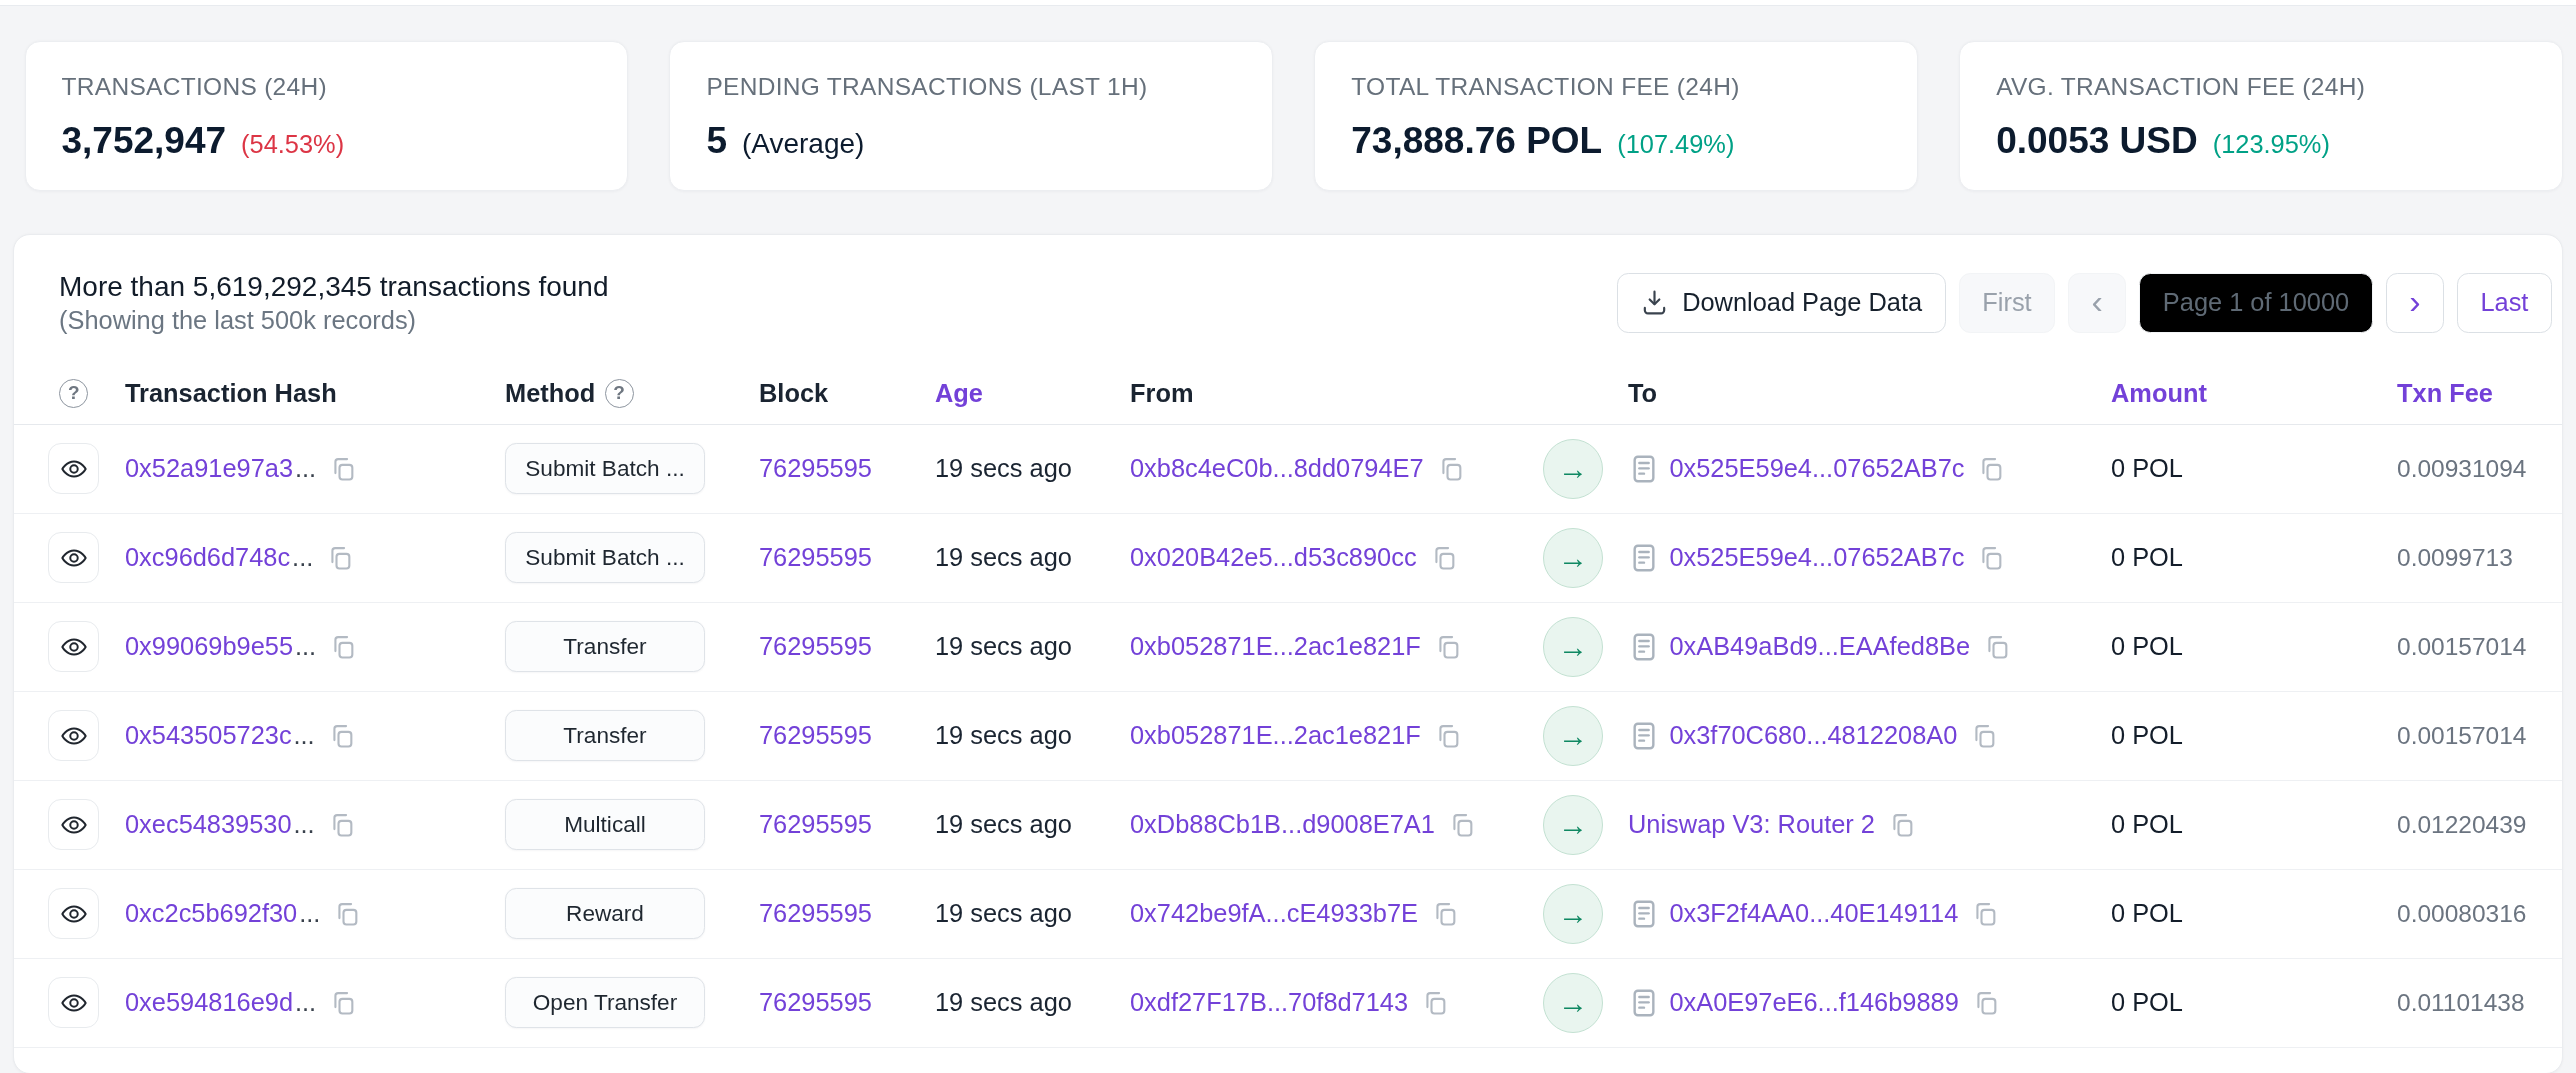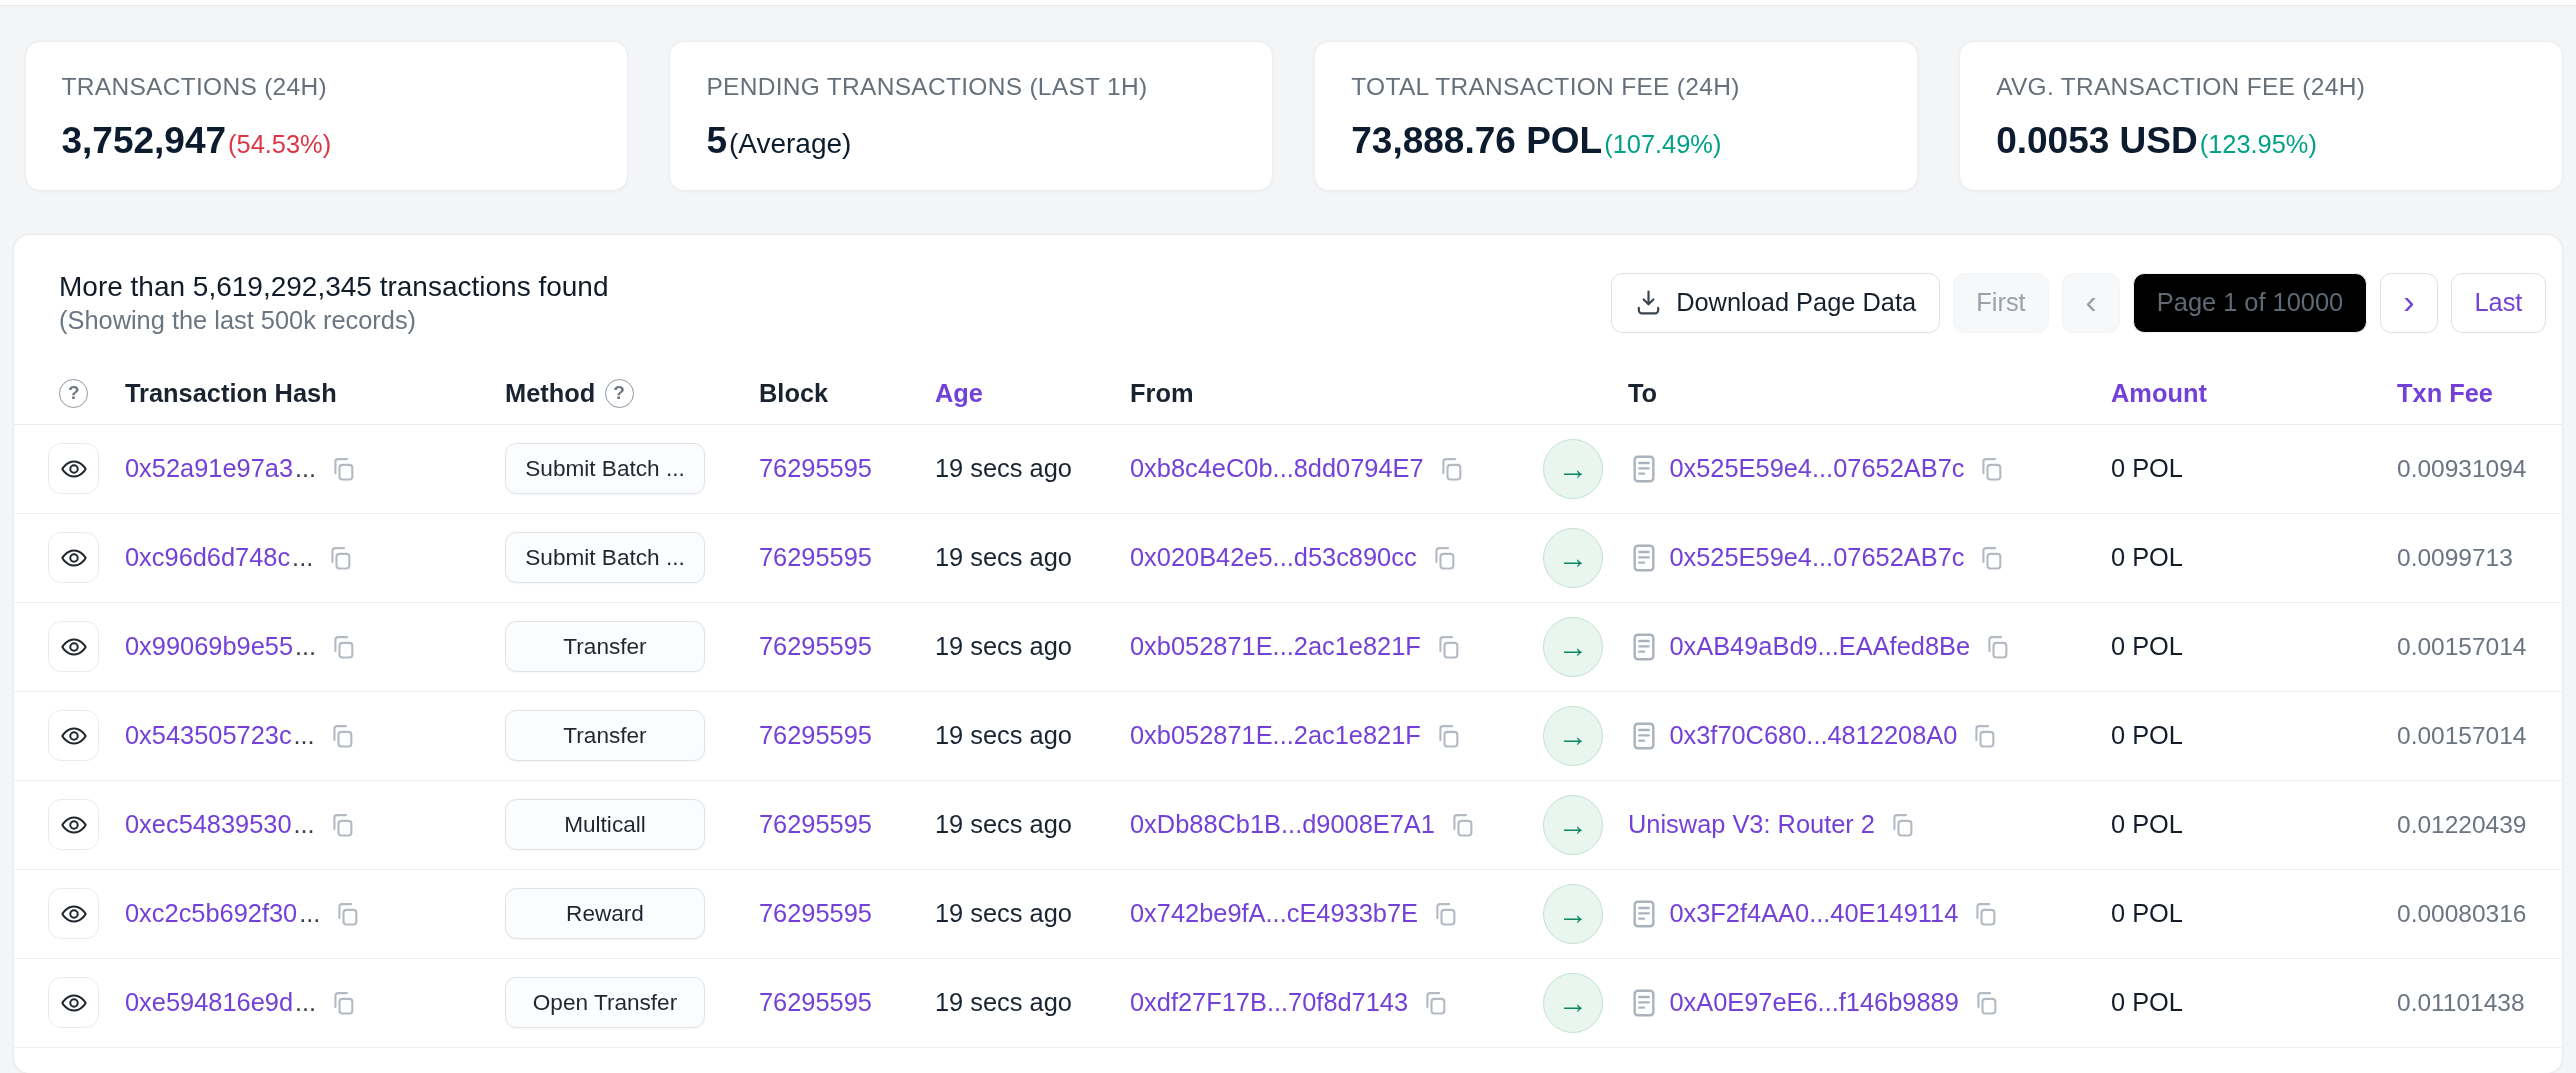--- a/index.html
+++ b/index.html
@@ -22,34 +22,34 @@
   }
   .top-strip{height:4.7px;background:#ffffff;box-shadow:0 0.9px 0 #e7eaee;}
 
   
   .stats{display:grid;grid-template-columns:repeat(4,1fr);gap:41px;margin:36px 13px 0 24.5px;}
   .stat-card{
     background:#fff;border:0.9px solid #eceef1;border-radius:15px;
     height:150px;padding:31px 36px;box-shadow:0 0.9px 2.8px rgba(16,24,40,.04);
   }
   .stat-label{font-size:24.5px;color:var(--muted);letter-spacing:0.3px;white-space:nowrap;}
-  .stat-value-row{margin-top:19px;display:flex;align-items:baseline;gap:2px;}
+  .stat-value-row{margin-top:19px;display:flex;align-items:baseline;gap:15px;}
   .stat-value{font-size:37px;font-weight:700;color:#0c1b2e;white-space:nowrap;}
   .stat-extra{font-size:25.4px;font-weight:400;white-space:nowrap;}
   .stat-extra[data-variant="down"]{color:var(--red);}
   .stat-extra[data-variant="up"]{color:var(--green);}
   .stat-extra[data-variant="plain"]{color:#0c1b2e;font-size:28px;}
 
   
   .panel{
     margin:43px 13px 0 13px;height:840px;background:#fff;
     border:0.9px solid #eaecef;border-radius:17px;
     box-shadow:0 0.9px 2.8px rgba(16,24,40,.04);overflow:hidden;
   }
-  .panel-header{display:flex;justify-content:space-between;align-items:center;padding:36px 16px 28px 45px;}
+  .panel-header{display:flex;justify-content:space-between;align-items:center;padding:36px 10px 28px 45px;}
   .found-title{font-size:28px;font-weight:500;color:#121c29;}
   .found-sub{font-size:25.4px;color:#6b7682;margin-top:3px;}
 
   .controls{display:flex;align-items:center;gap:13px;}
   .btn{
     height:60px;border-radius:11.3px;font-size:25.4px;display:inline-flex;
     align-items:center;justify-content:center;padding:0 22.6px;white-space:nowrap;
     cursor:pointer;user-select:none;
   }
   .btn-white{background:#fff;border:0.9px solid #dbe0e5;color:#16202c;}

